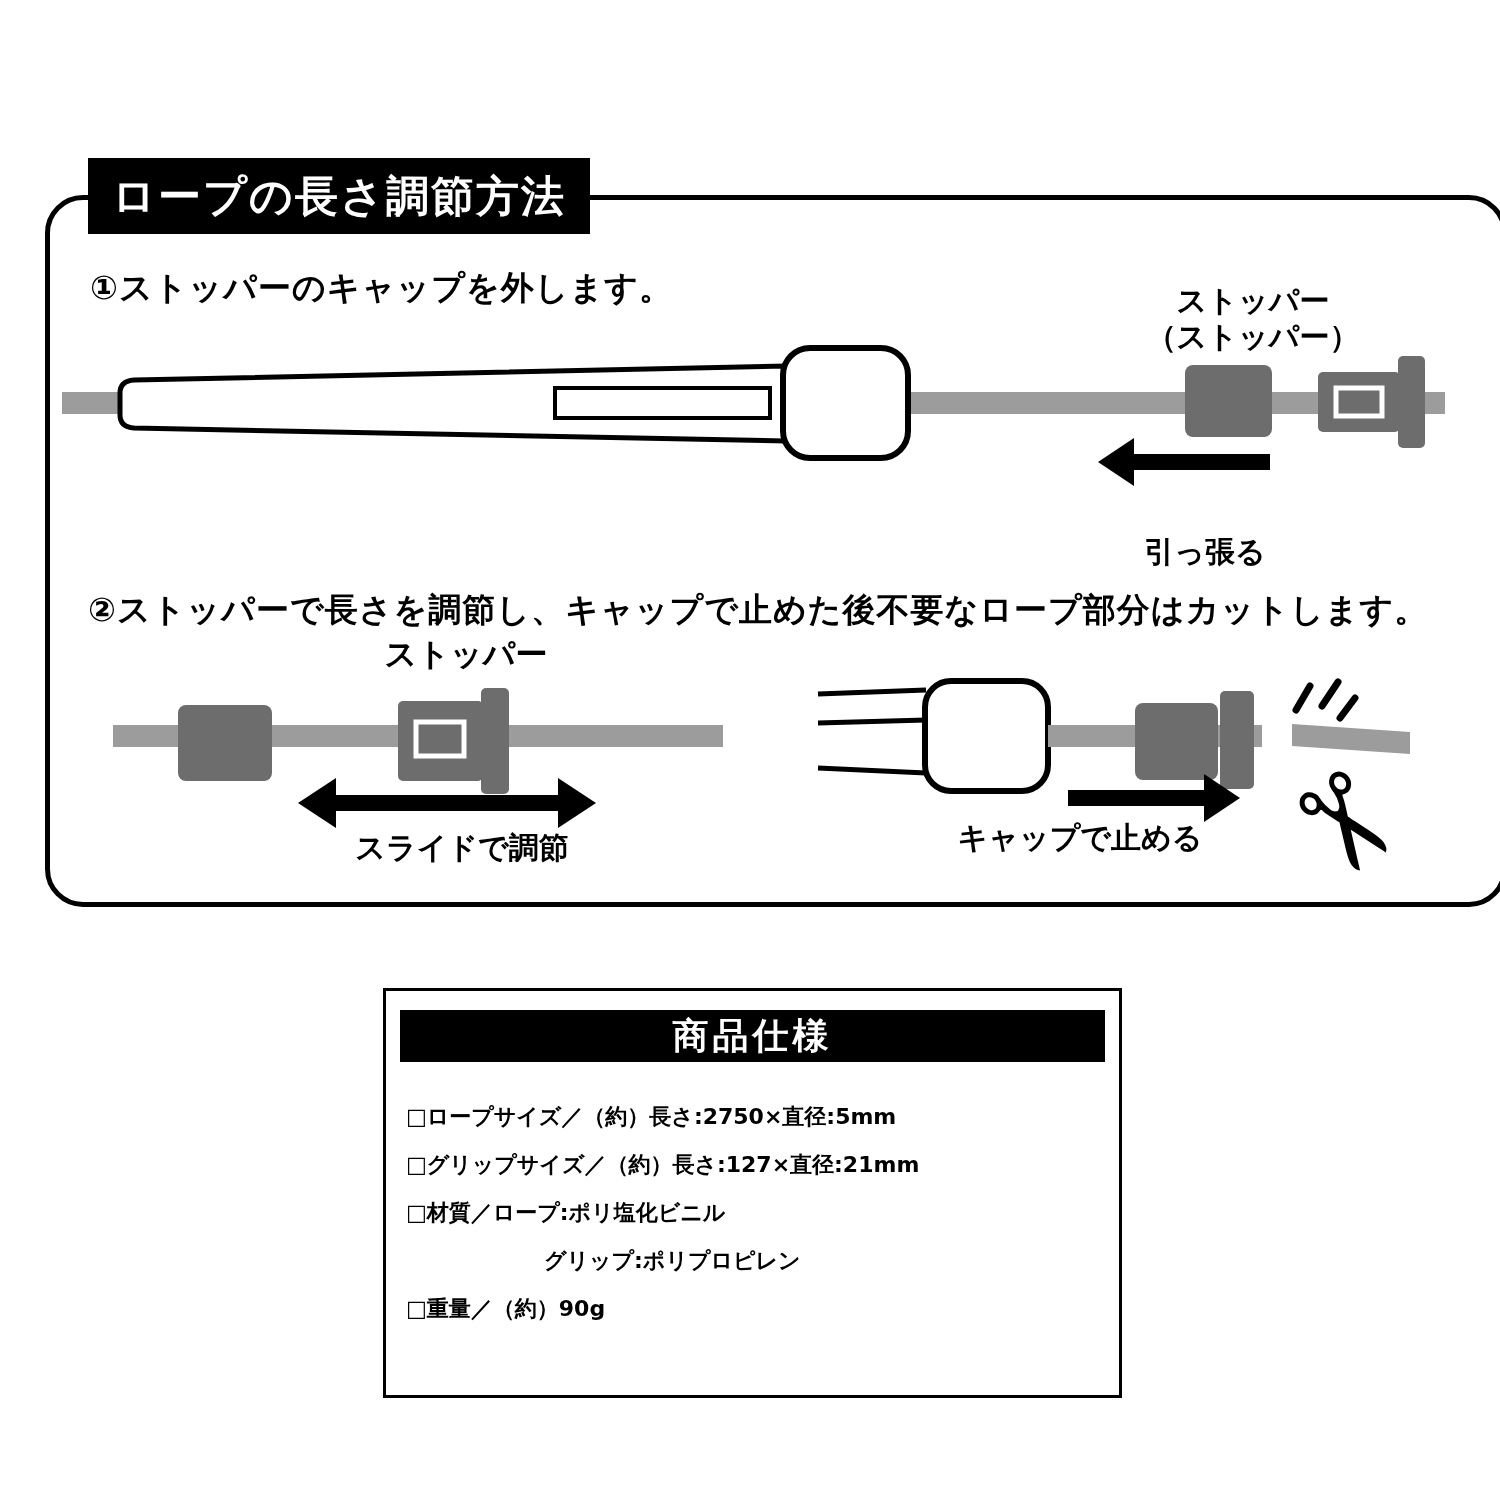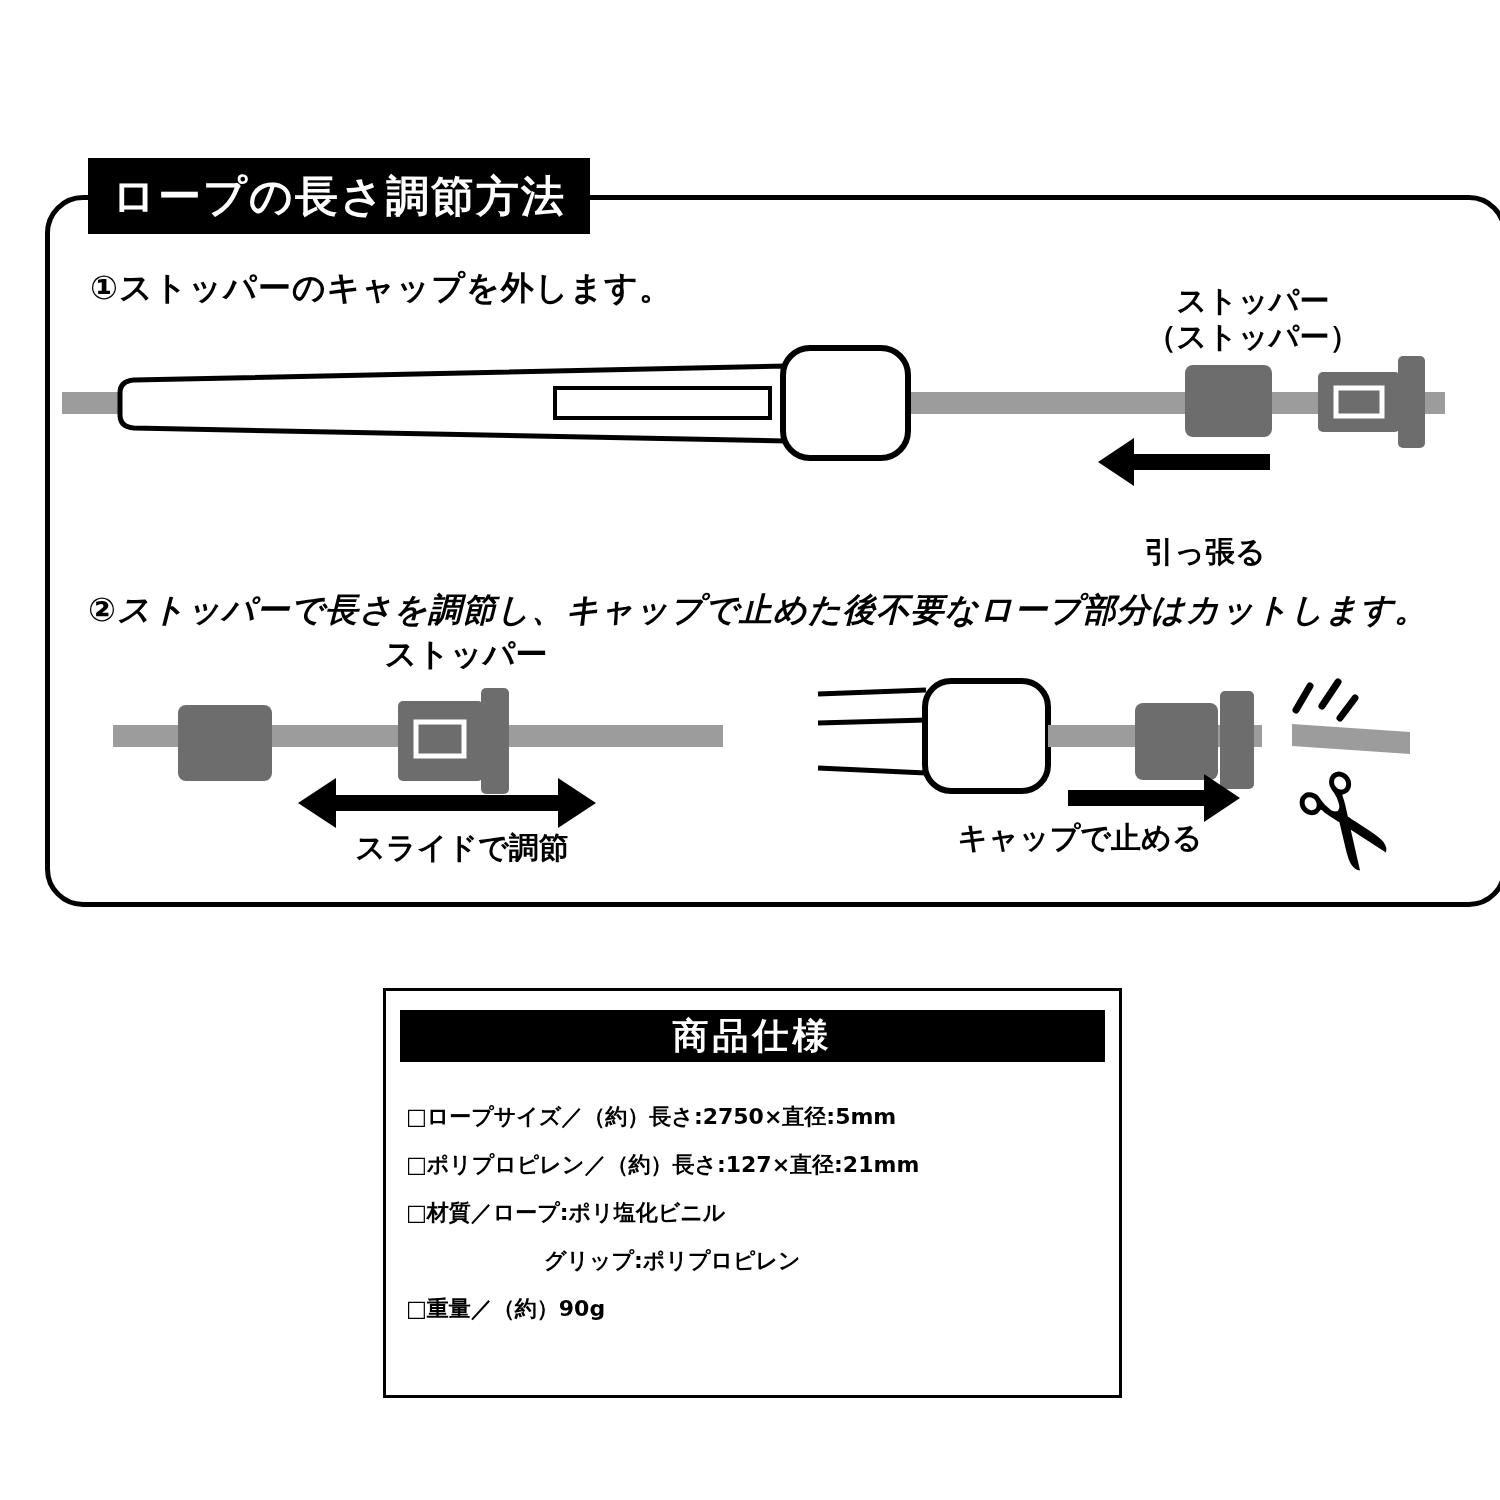--- a/index.html
+++ b/index.html
@@ -20,21 +20,21 @@
     position:absolute; left:38px; top:-42px; z-index:5;
     background:var(--ink,#000); color:#fff;
     font-size:43px; font-weight:bold; line-height:76px;
     padding:0 24px; letter-spacing:2px; white-space:nowrap;
   }
   .step-text {
     position:absolute; font-size:33px; font-weight:bold;
     letter-spacing:1px; white-space:nowrap;
   }
   #step1-text { left:40px; top:66px; }
-  #step2-text { left:38px; top:388px;font-style:italic; }
+  #step2-text { left:38px; top:388px; }
 
   .diagram { position:absolute; left:0; display:block; }
   #diagram1 { top:135px; width:1403px; height:200px; }
   #diagram2 { top:478px; width:1403px; height:227px; }
 
   .small-label {
     position:absolute; font-size:30px; font-weight:bold;
     text-align:center; line-height:36px; white-space:nowrap;
   }
   #cap-label     { left:1053px; top:83px;  width:300px; }
@@ -141,20 +141,20 @@
 
     <div class="small-label" id="slide-label">スライドで調節</div>
     <div class="small-label" id="capstop-label">キャップで止める</div>
     <div class="scissors">✂</div>
   </div>
 
   <div class="spec-box">
     <div class="spec-header">商品仕様</div>
     <div class="spec-rows">
       <div class="spec-row">□ロープサイズ／（約）長さ:2750×直径:5mm</div>
-      <div class="spec-row">□ポリプロピレン／（約）長さ:127×直径:21mm</div>
+      <div class="spec-row">□グリップサイズ／（約）長さ:127×直径:21mm</div>
       <div class="spec-row">□材質／ロープ:ポリ塩化ビニル</div>
       <div class="spec-row indent">グリップ:ポリプロピレン</div>
       <div class="spec-row">□重量／（約）90g</div>
     </div>
   </div>
 
 </div>
 
 </body></html>

